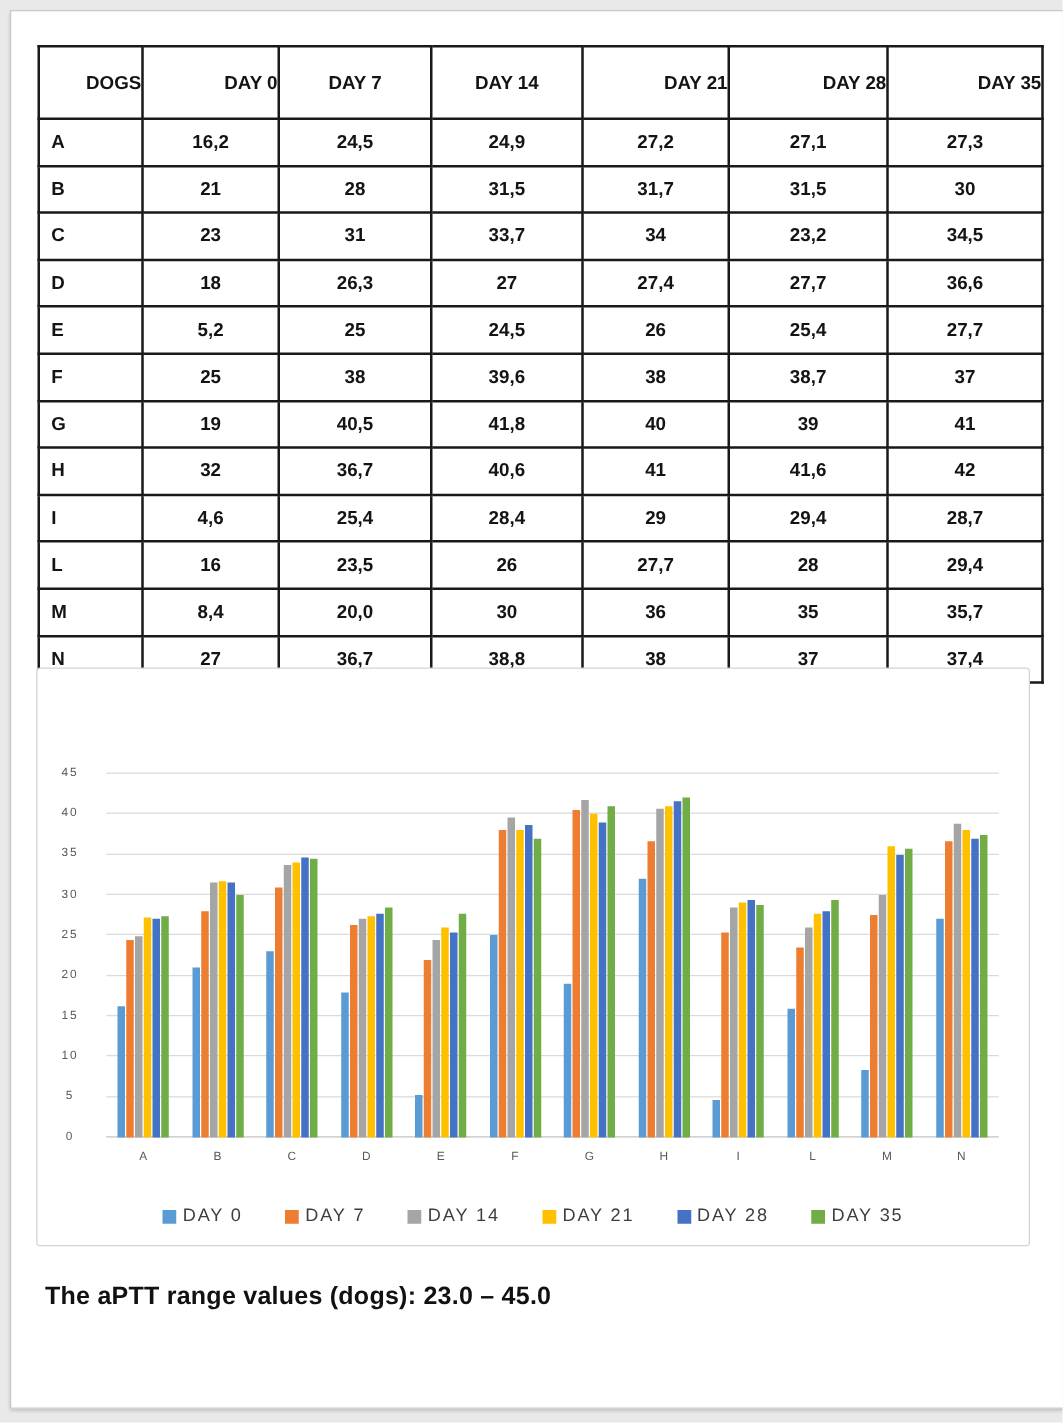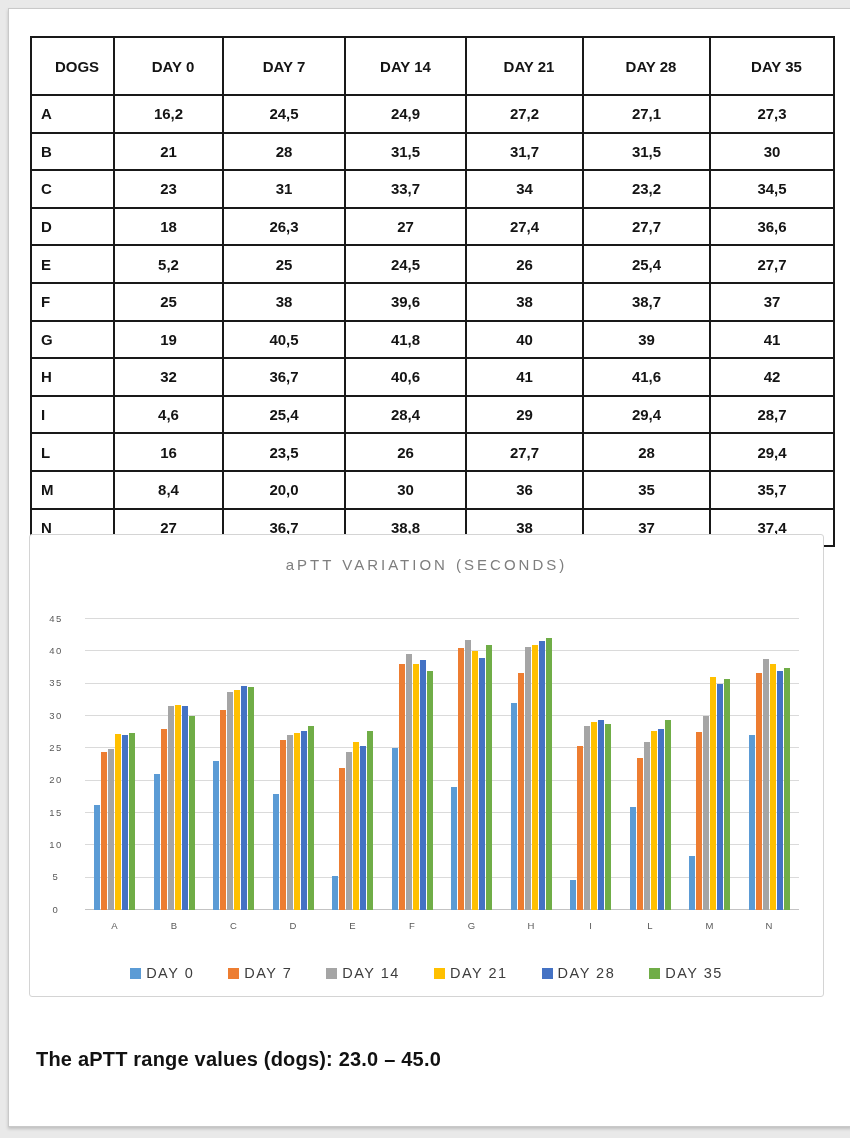--- a/index.html
+++ b/index.html
@@ -18,21 +18,21 @@
     position:absolute;left:21px;top:27px;
     border-collapse:collapse;table-layout:fixed;
     color:#141414;
   }
   table.aptt th, table.aptt td{
     border:2px solid #191919;
     font-size:15px;line-height:1;
     overflow:hidden;white-space:nowrap;
   }
   table.aptt thead th{
-    height:56px;font-weight:700;text-align:center;padding:0 0 0 9px;
+    height:56px;font-weight:700;text-align:right;padding:0 0 0 9px;
     vertical-align:middle;
   }
   table.aptt thead th.center{text-align:center;padding:0;}
   table.aptt tbody th{
     height:33.6px;font-weight:700;text-align:left;padding:0 0 0 9px;
     vertical-align:middle;
   }
   table.aptt tbody td{
     height:33.6px;text-align:center;font-weight:600;vertical-align:middle;
   }
@@ -65,21 +65,21 @@
   .legend{
     position:absolute;left:0;right:0;bottom:15px;
     display:flex;justify-content:center;align-items:center;gap:34px;
   }
   .legend-item{display:flex;align-items:center;gap:5px;}
   .swatch{width:11px;height:11px;flex:0 0 auto;}
   .legend-label{font-size:14.5px;color:#3d3d3d;letter-spacing:1.5px;}
   
   .note{
     position:absolute;left:27px;top:1017px;
-    font-size:20px;font-weight:700;color:#111;letter-spacing:.2px;margin-top:22px;
+    font-size:20px;font-weight:700;color:#111;letter-spacing:.2px;
   }
 </style>
 </head>
 <body>
 
 <div class="page">
 
   <table class="aptt">
     <colgroup>
       <col style="width:83px">
@@ -207,21 +207,20 @@
           <td>36,7</td>
           <td>38,8</td>
           <td>38</td>
           <td>37</td>
           <td>37,4</td>
         </tr>
       </tbody>
   </table>
 
   <div class="chart-box">
-    <div class="chart-title">aPTT VARIATION (SECONDS)</div>
     <div class="plot">
         <div class="gridline zero" style="bottom: 0%;"></div>
         <div class="ytick" style="bottom: calc(0% - 4px);">0</div>
         <div class="gridline" style="bottom: 11.1111%;"></div>
         <div class="ytick" style="bottom: calc(11.1111% - 4px);">5</div>
         <div class="gridline" style="bottom: 22.2222%;"></div>
         <div class="ytick" style="bottom: calc(22.2222% - 4px);">10</div>
         <div class="gridline" style="bottom: 33.3333%;"></div>
         <div class="ytick" style="bottom: calc(33.3333% - 4px);">15</div>
         <div class="gridline" style="bottom: 44.4444%;"></div>

